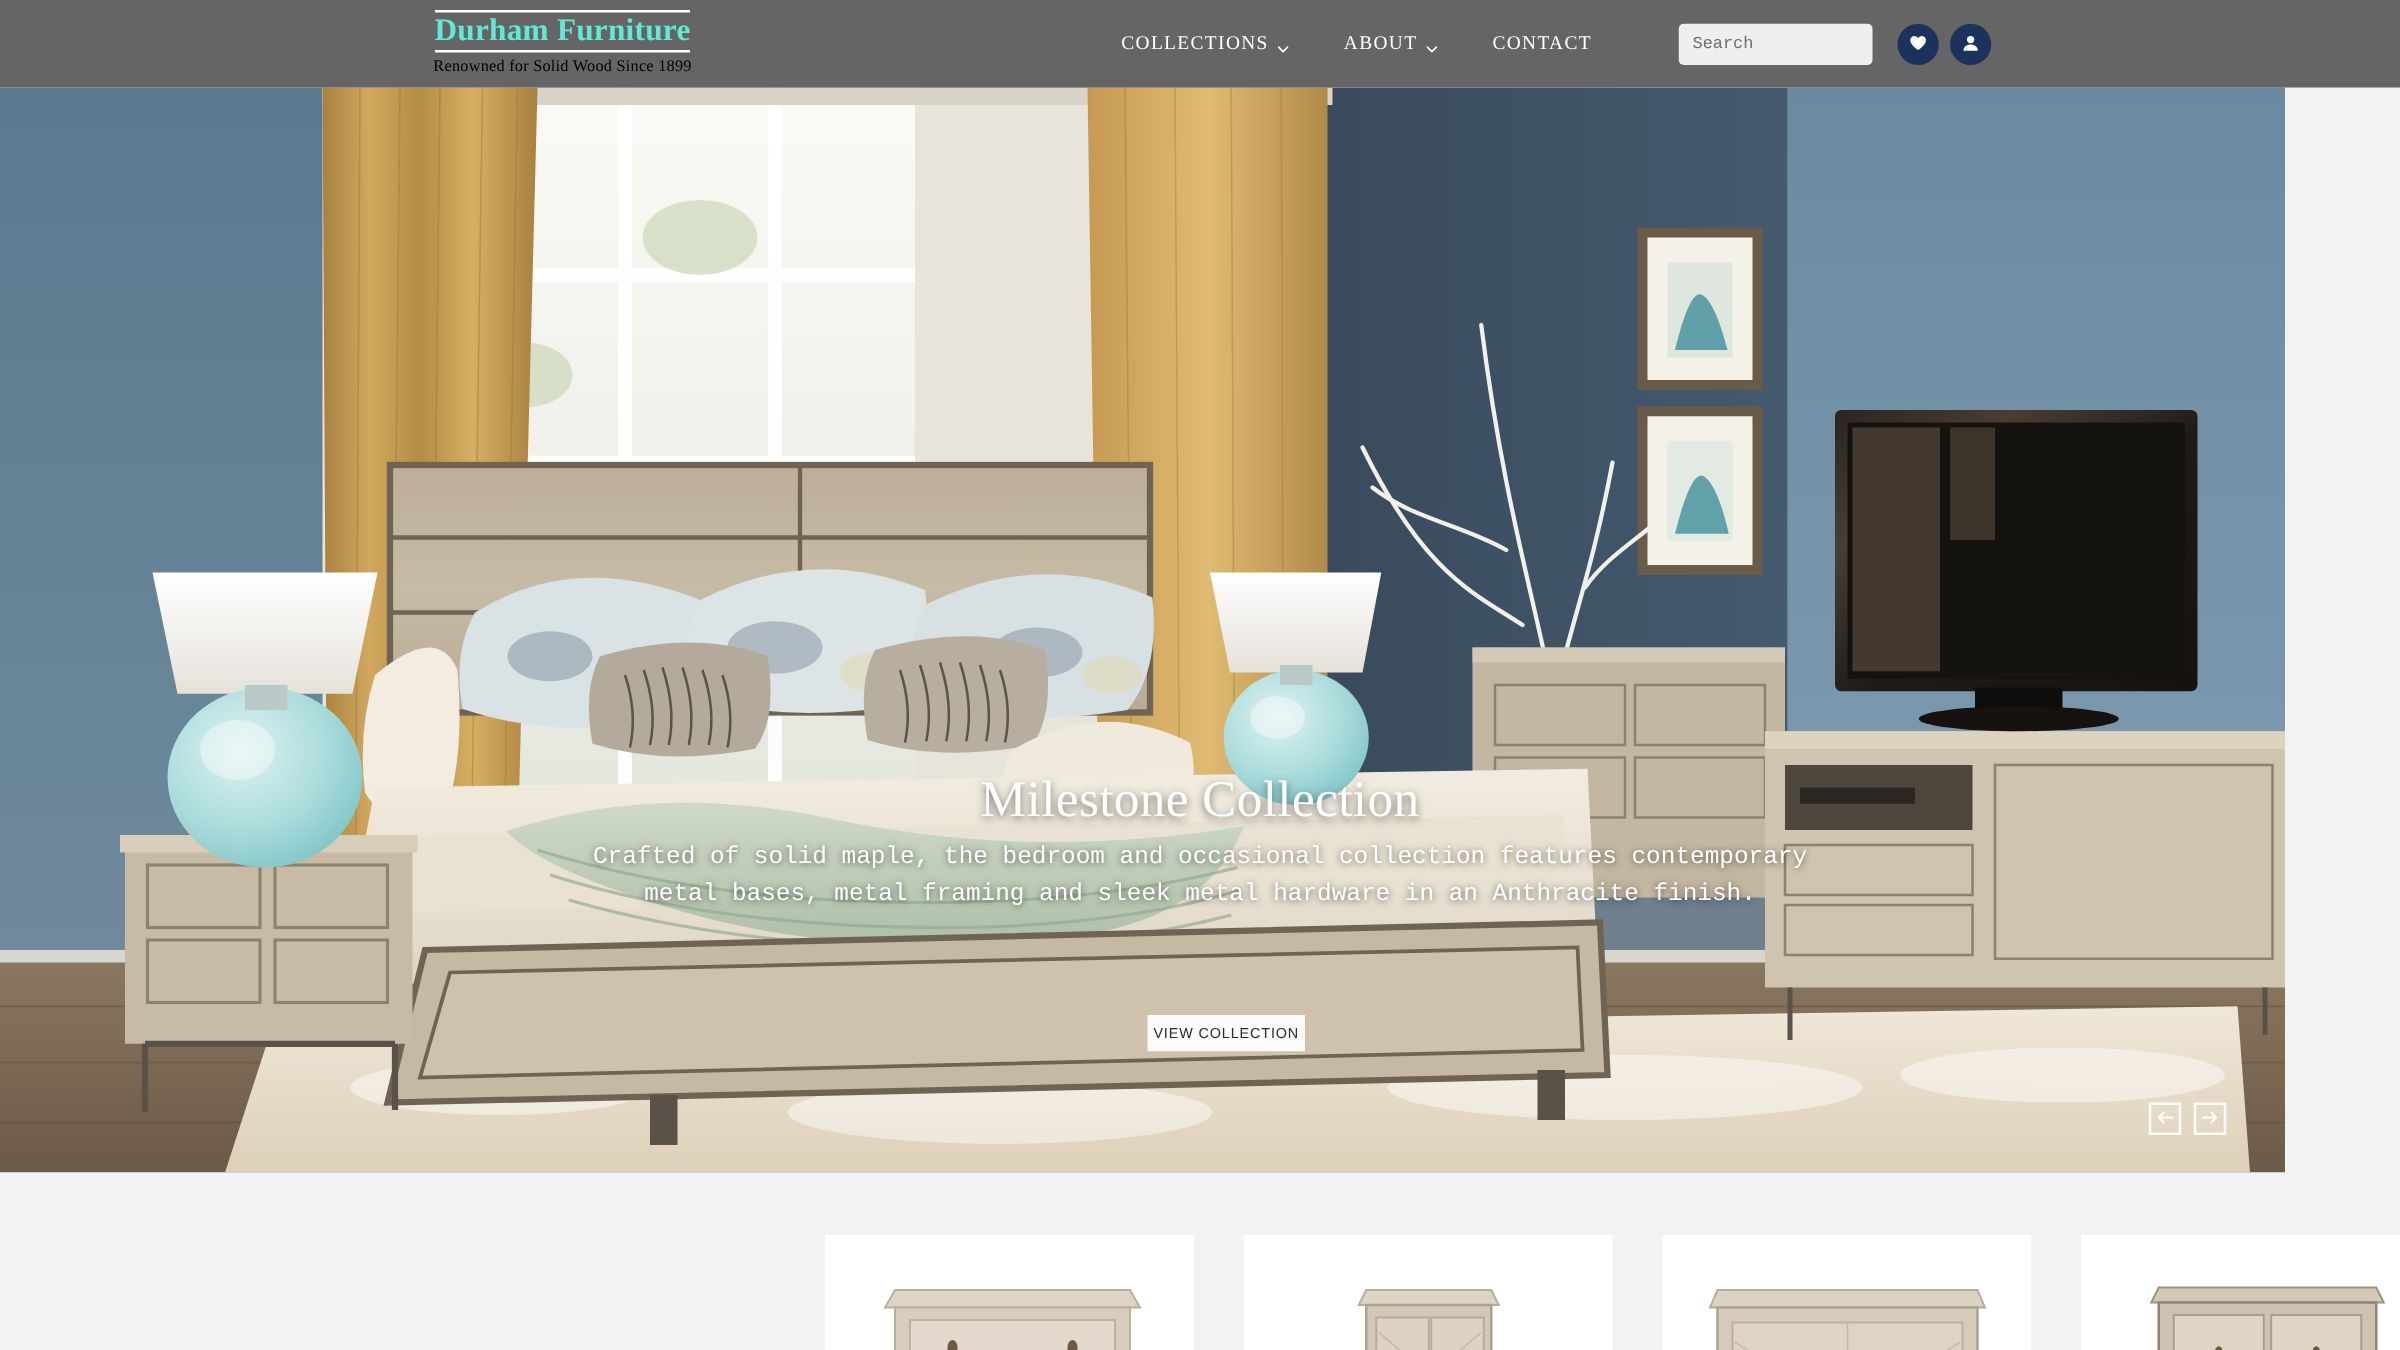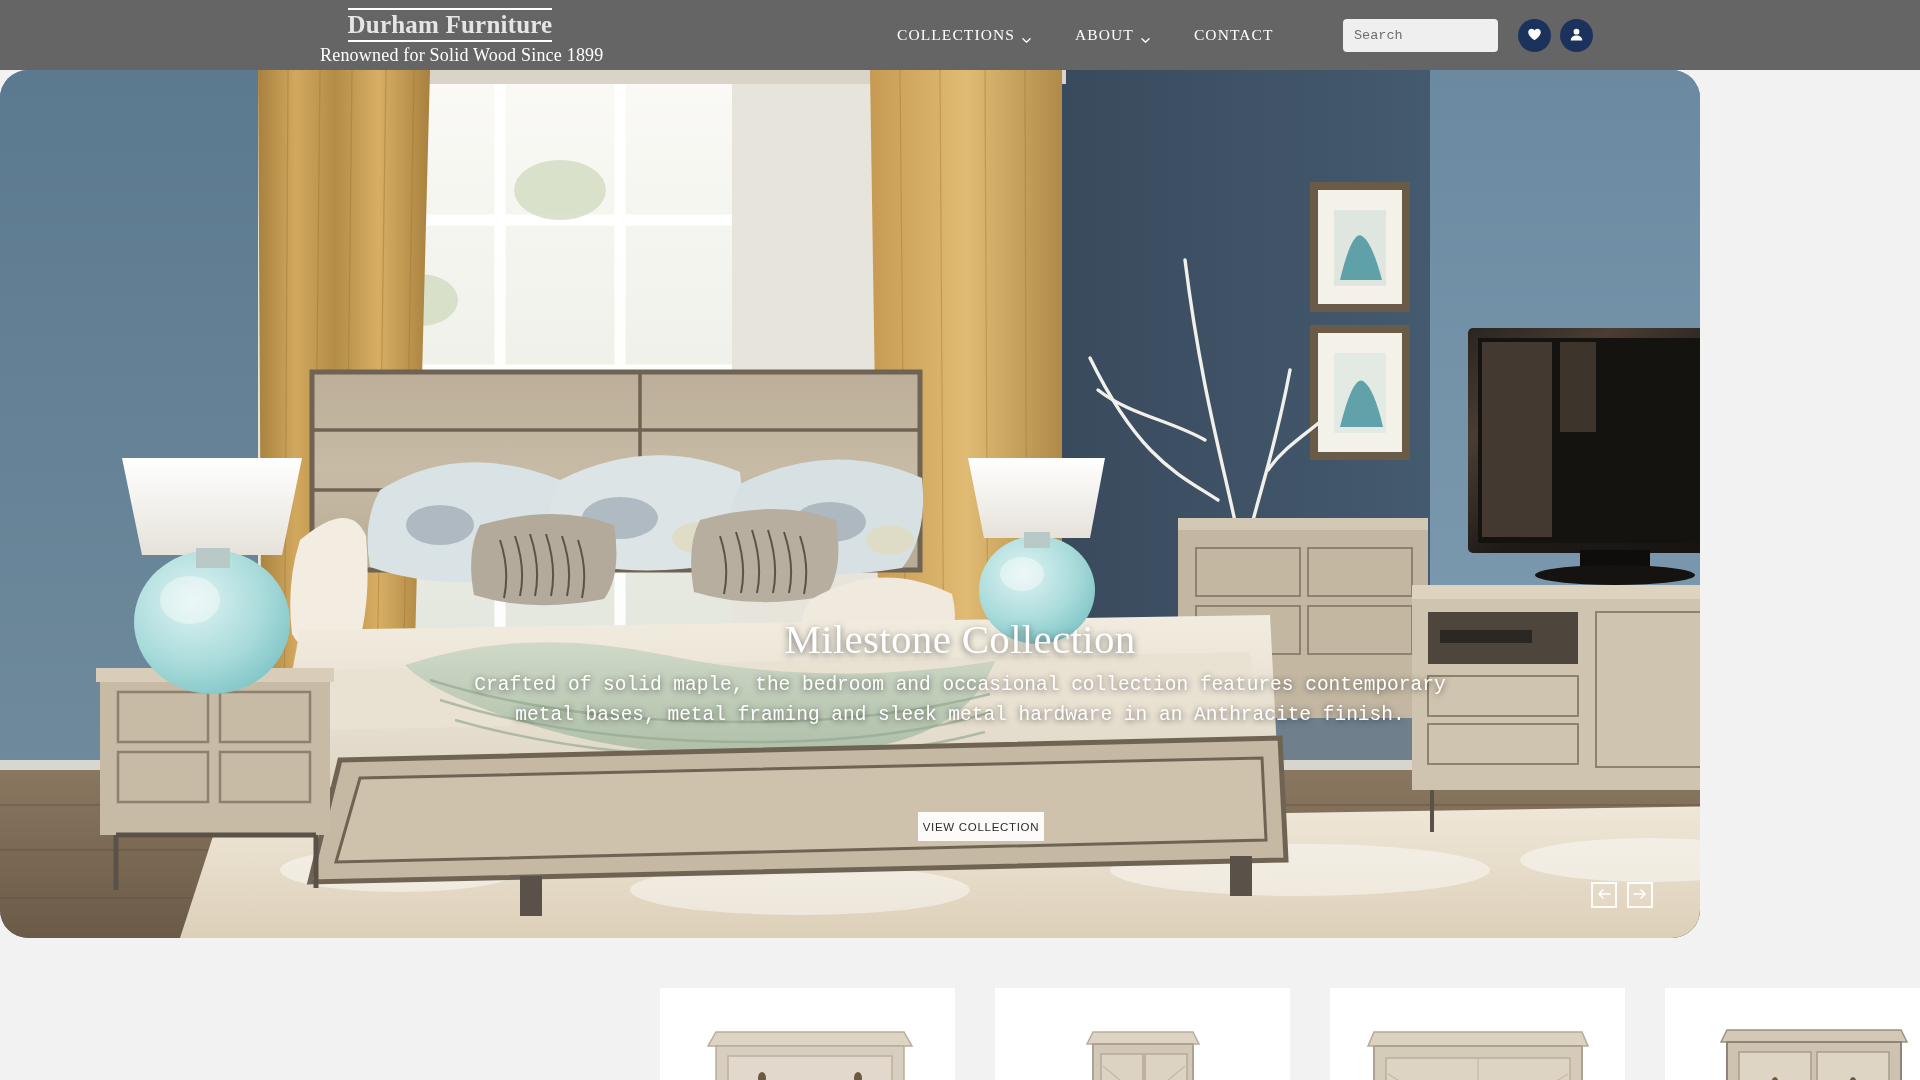--- a/index.html
+++ b/index.html
@@ -21,31 +21,31 @@
   }
   .logo-wrap{
     position:absolute; left:320px; top:8px;
     width:260px; text-align:center;
     line-height:1;
   }
   .logo-title{
     font-family:"Liberation Serif", serif;
     font-weight:bold;
     font-size:25px;
-    color:#e5e5e5;
+    color:#5eead4;
     letter-spacing:.2px;
     border-top:2px solid #ffffff;
     border-bottom:2px solid #ffffff;
     padding:2px 0 3px 0;
     display:inline-block;
   }
   .logo-tag{
     font-family:"Liberation Serif", serif;
-    font-size:18px;
-    color:#ffffff;
+    font-size:13px;
+    color:#000000;
     margin-top:4px;
     letter-spacing:.2px;
     white-space:nowrap;
   }
 
   .nav{
     position:absolute; left:875px; top:0;
     height:70px;
     display:flex; align-items:center; gap:0px;
   }
@@ -87,24 +87,23 @@
     display:flex; align-items:center; justify-content:center;
     cursor:pointer; border:none;
   }
   .circ-btn.fav{ left:1518px; }
   .circ-btn.acct{ left:1560px; }
   .circ-btn svg{ width:15px; height:15px; }
 
   
   .hero{
     position:absolute; top:70px; left:0;
-    width:1700px; height:868px;
+    width:1828px; height:868px;
     overflow:hidden;
     background:#6f7f8c;
-    border-radius:28px;
   }
   .hero-svg{ position:absolute; inset:0; width:1920px; height:868px; display:block; }
 
   .hero-copy{
     position:absolute; left:0; top:0; width:1920px; height:868px;
     z-index:6; pointer-events:none;
   }
   .hero-title{
     position:absolute; left:0; top:545px; width:1920px;
     text-align:center;

